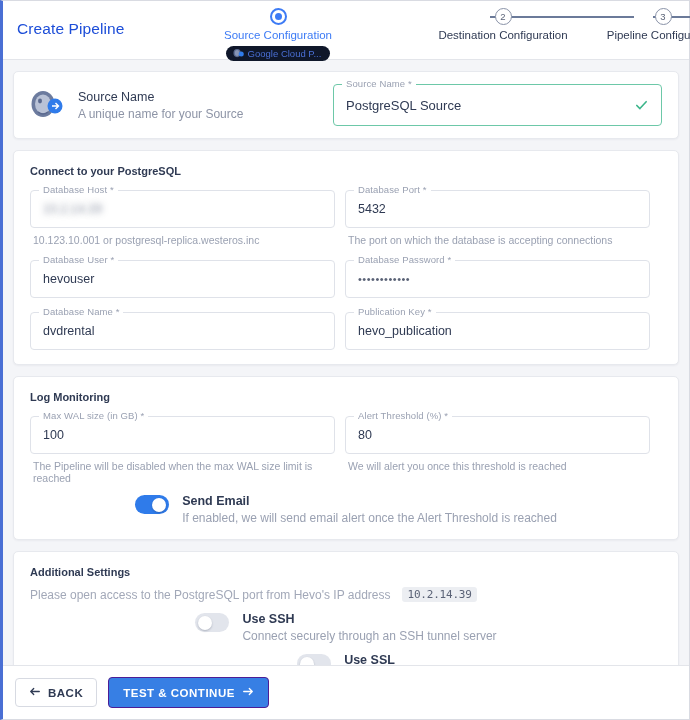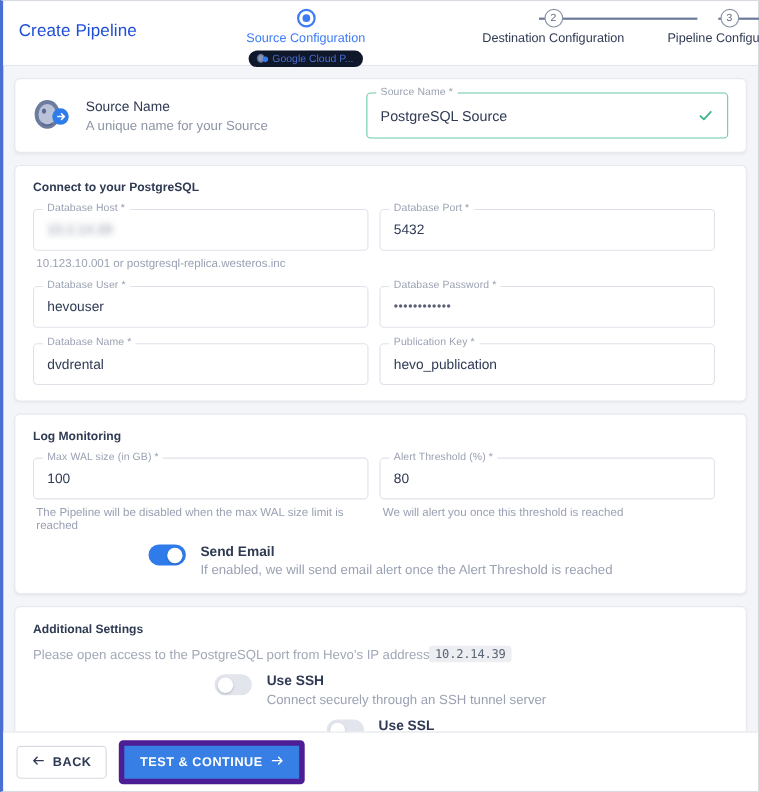--- a/index.html
+++ b/index.html
@@ -197,21 +197,21 @@
     box-shadow: 0 1px 2px rgba(20,30,60,.25);
   }
   .toggle.on .knob { left: 17px; }
   .toggle.off .knob { left: 3px; }
   .t-title { font-size: 12.5px; color: #2f3a53; font-weight: 700; }
   .t-sub { font-size: 12px; color: #9aa1b2; margin-top: 3px; }
 
   .addl-note {
     font-size: 12px; color: #a2a8b8;
     margin: -4px 0 2px 0;
-    display: flex; align-items: center; gap: 0;
+    display: flex; align-items: center; gap: 12px;
   }
   .ipchip {
     background: #eceef2;
     border-radius: 3px;
     padding: 1px 5px;
     font-family: "DejaVu Sans Mono", monospace;
     font-size: 11px;
     color: #5a6276;
     letter-spacing: -.2px;
   }
@@ -234,21 +234,21 @@
     cursor: pointer;
   }
   .btn-back {
     background: #ffffff;
     border: 1px solid #d7dae2;
     color: #2f3a53;
     padding: 7px 13px;
   }
   .btn-primary {
     background: #377fe4;
-    border: 5px solid #4c1d95;
+    border: 1px solid #4c1d95;
     color: #ffffff;
     padding: 8px 14px;
   }
 </style>
 </head>
 <body>
 
 <div class="page">
 
   <div class="header">
@@ -329,20 +329,21 @@
           <div class="fhelp">10.123.10.001 or postgresql-replica.westeros.inc</div>
         </div>
 
         <div class="col">
           <div class="field">
             <span class="flabel">Database Port *</span>
             <div class="fbox">
               <span class="fvalue">5432</span>
             </div>
           </div>
+          <div class="fhelp">The port on which the database is accepting connections</div>
         </div>
 
         <div class="col">
           <div class="field">
             <span class="flabel">Database User *</span>
             <div class="fbox">
               <span class="fvalue">hevouser</span>
             </div>
           </div>
           <div class="fhelp"></div>

